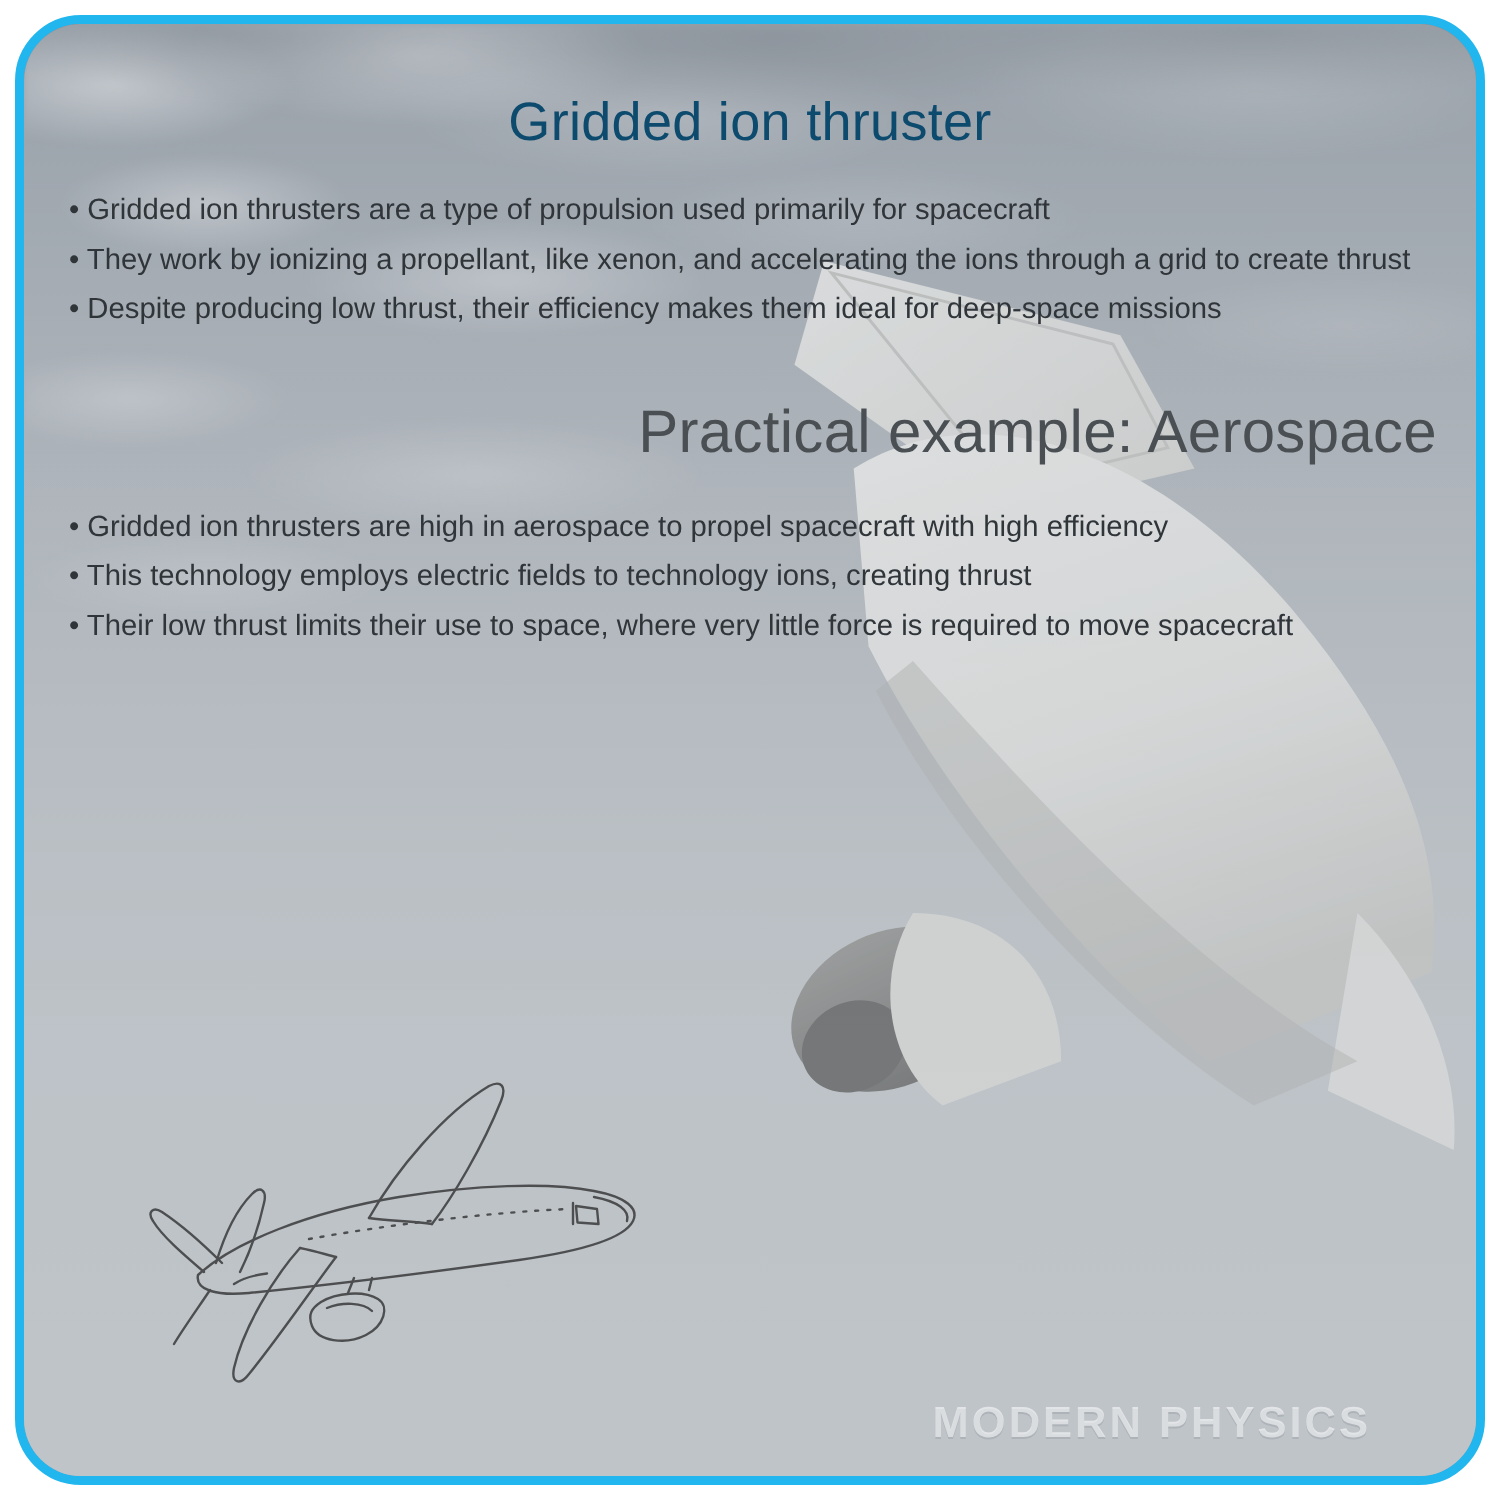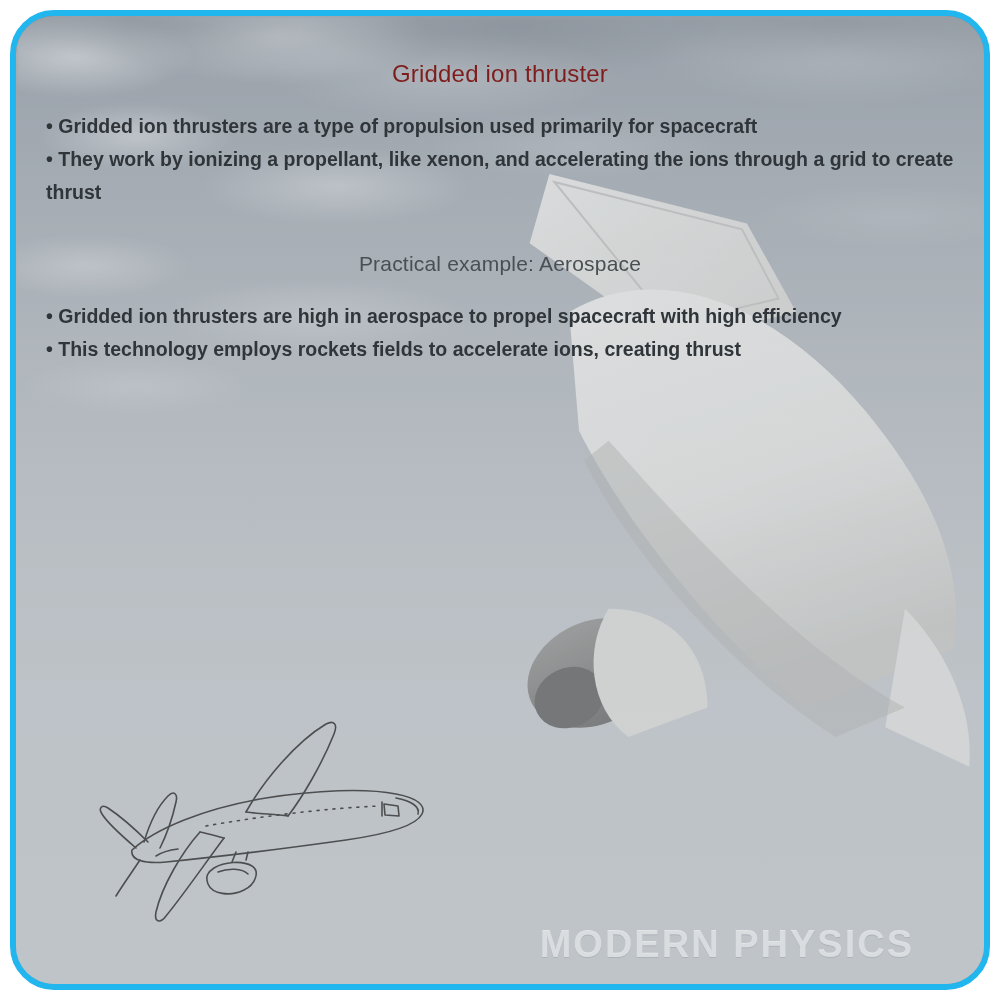--- a/index.html
+++ b/index.html
@@ -90,38 +90,37 @@
 
   .content {
     position: absolute;
     left: 0; right: 0; top: 0;
     padding: 0 26px;
   }
 
   h1.title {
     margin: 44px 0 22px 0;
     text-align: center;
-    font-size: 24px;
+    font-size: 36px;
     font-weight: 400;
-    color: #7f1d1d;
+    color: #0c4a6e;
     letter-spacing: 0.2px;
   }
   h2.subtitle {
     margin: 44px 0 24px 0;
-    text-align: center;
-    font-size: 21px;
+    text-align: right;
+    font-size: 40px;
     font-weight: 400;
     color: #4a4f54;
     letter-spacing: 0.2px;
   }
   ul.bullets {
     list-style: none;
     margin: 0;
     padding: 0 4px;
-    font-weight: bold;
   }
   ul.bullets li {
     font-size: 19.5px;
     line-height: 1.68;
     color: #30353a;
     margin: 0 0 0 0;
   }
   .b2 li { color: #34393e; }
 
   
@@ -131,21 +130,21 @@
     bottom: 52px;
     width: 360px;
     height: 230px;
     opacity: 0.85;
   }
 
   .watermark {
     position: absolute;
     right: 70px;
     bottom: 18px;
-    font-size: 38px;
+    font-size: 29px;
     font-weight: 700;
     letter-spacing: 2px;
     color: rgba(255,255,255,0.55);
     text-shadow: 0 1px 0 rgba(120,128,136,0.25);
   }
 </style>
 </head>
 <body>
 
 <div class="card">
@@ -190,27 +189,29 @@
 
   <div class="overlay"></div>
 
   <div class="content">
 
     <h1 class="title">Gridded ion thruster</h1>
 
     <ul class="bullets b1">
       <li>• Gridded ion thrusters are a type of propulsion used primarily for spacecraft</li>
       <li>• They work by ionizing a propellant, like xenon, and accelerating the ions through a grid to create thrust</li>
+      <li>• Despite producing low thrust, their efficiency makes them ideal for deep-space missions</li>
     </ul>
 
     <h2 class="subtitle">Practical example: Aerospace</h2>
 
     <ul class="bullets b2">
       <li>• Gridded ion thrusters are high in aerospace to propel spacecraft with high efficiency</li>
-      <li>• This technology employs rockets fields to accelerate ions, creating thrust</li>
+      <li>• This technology employs electric fields to technology ions, creating thrust</li>
+      <li>• Their low thrust limits their use to space, where very little force is required to move spacecraft</li>
     </ul>
   </div>
 
   <svg class="lineart" viewBox="0 0 360 230">
     <g fill="none" stroke="#3a3a3a" stroke-width="1.6" stroke-linejoin="round" stroke-linecap="round">
 
       <path d="M36,148 C60,126 110,106 170,96 C220,88 270,86 300,92 C322,96 330,104 326,112 C320,124 292,132 250,138 C200,145 120,155 70,160 C48,162 34,158 36,148 Z"></path>
 
       <path d="M300,96 C316,99 324,105 322,112"></path>
       <path d="M286,100 l0,14"></path>

